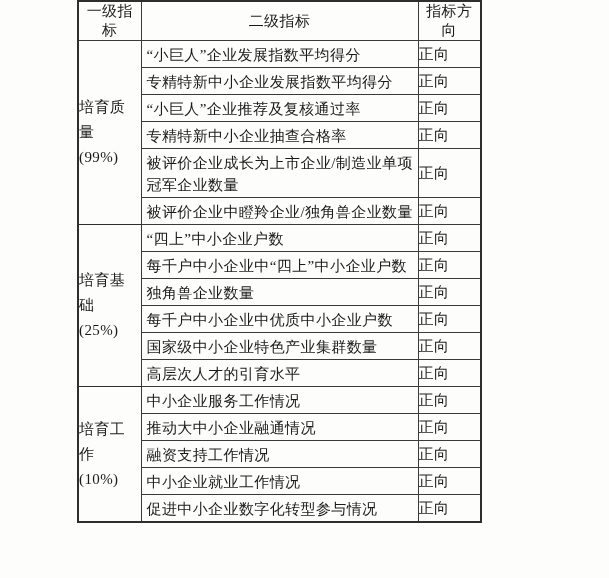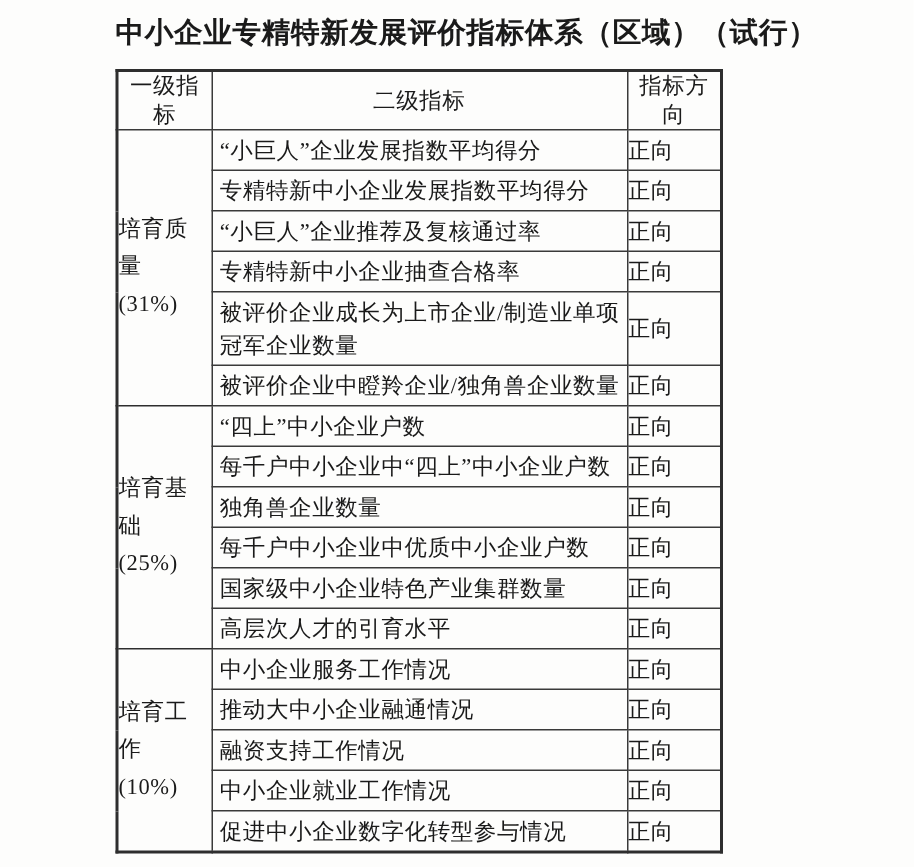--- a/index.html
+++ b/index.html
@@ -63,41 +63,40 @@
   td.dir-cell {
     text-align: left;
     vertical-align: middle;
   }
 </style>
 </head>
 <body>
 
 <div class="page">
 
-  <div class="doc-title">中小企业专精特新发展评价指标体系（区域）（试行）</div>
 
   <table class="indicator-table">
     <colgroup>
         <col class="c1">
         <col class="c2">
         <col class="c3">
       </colgroup>
     <thead>
       <tr>
         <th>一级指标</th>
         <th>二级指标</th>
         <th>指标方向</th>
       </tr>
     </thead>
     <tbody>
 
       <tr>
         <td class="group-cell" rowspan="6">
           <div>培育质量</div>
-          <div>(31%)</div>
+          <div>(99%)</div>
         </td>
         <td class="ind-cell">“小巨人”企业发展指数平均得分</td>
         <td class="dir-cell">正向</td>
       </tr>
       <tr>
         <td class="ind-cell">专精特新中小企业发展指数平均得分</td>
         <td class="dir-cell">正向</td>
       </tr>
       <tr>
         <td class="ind-cell">“小巨人”企业推荐及复核通过率</td>

